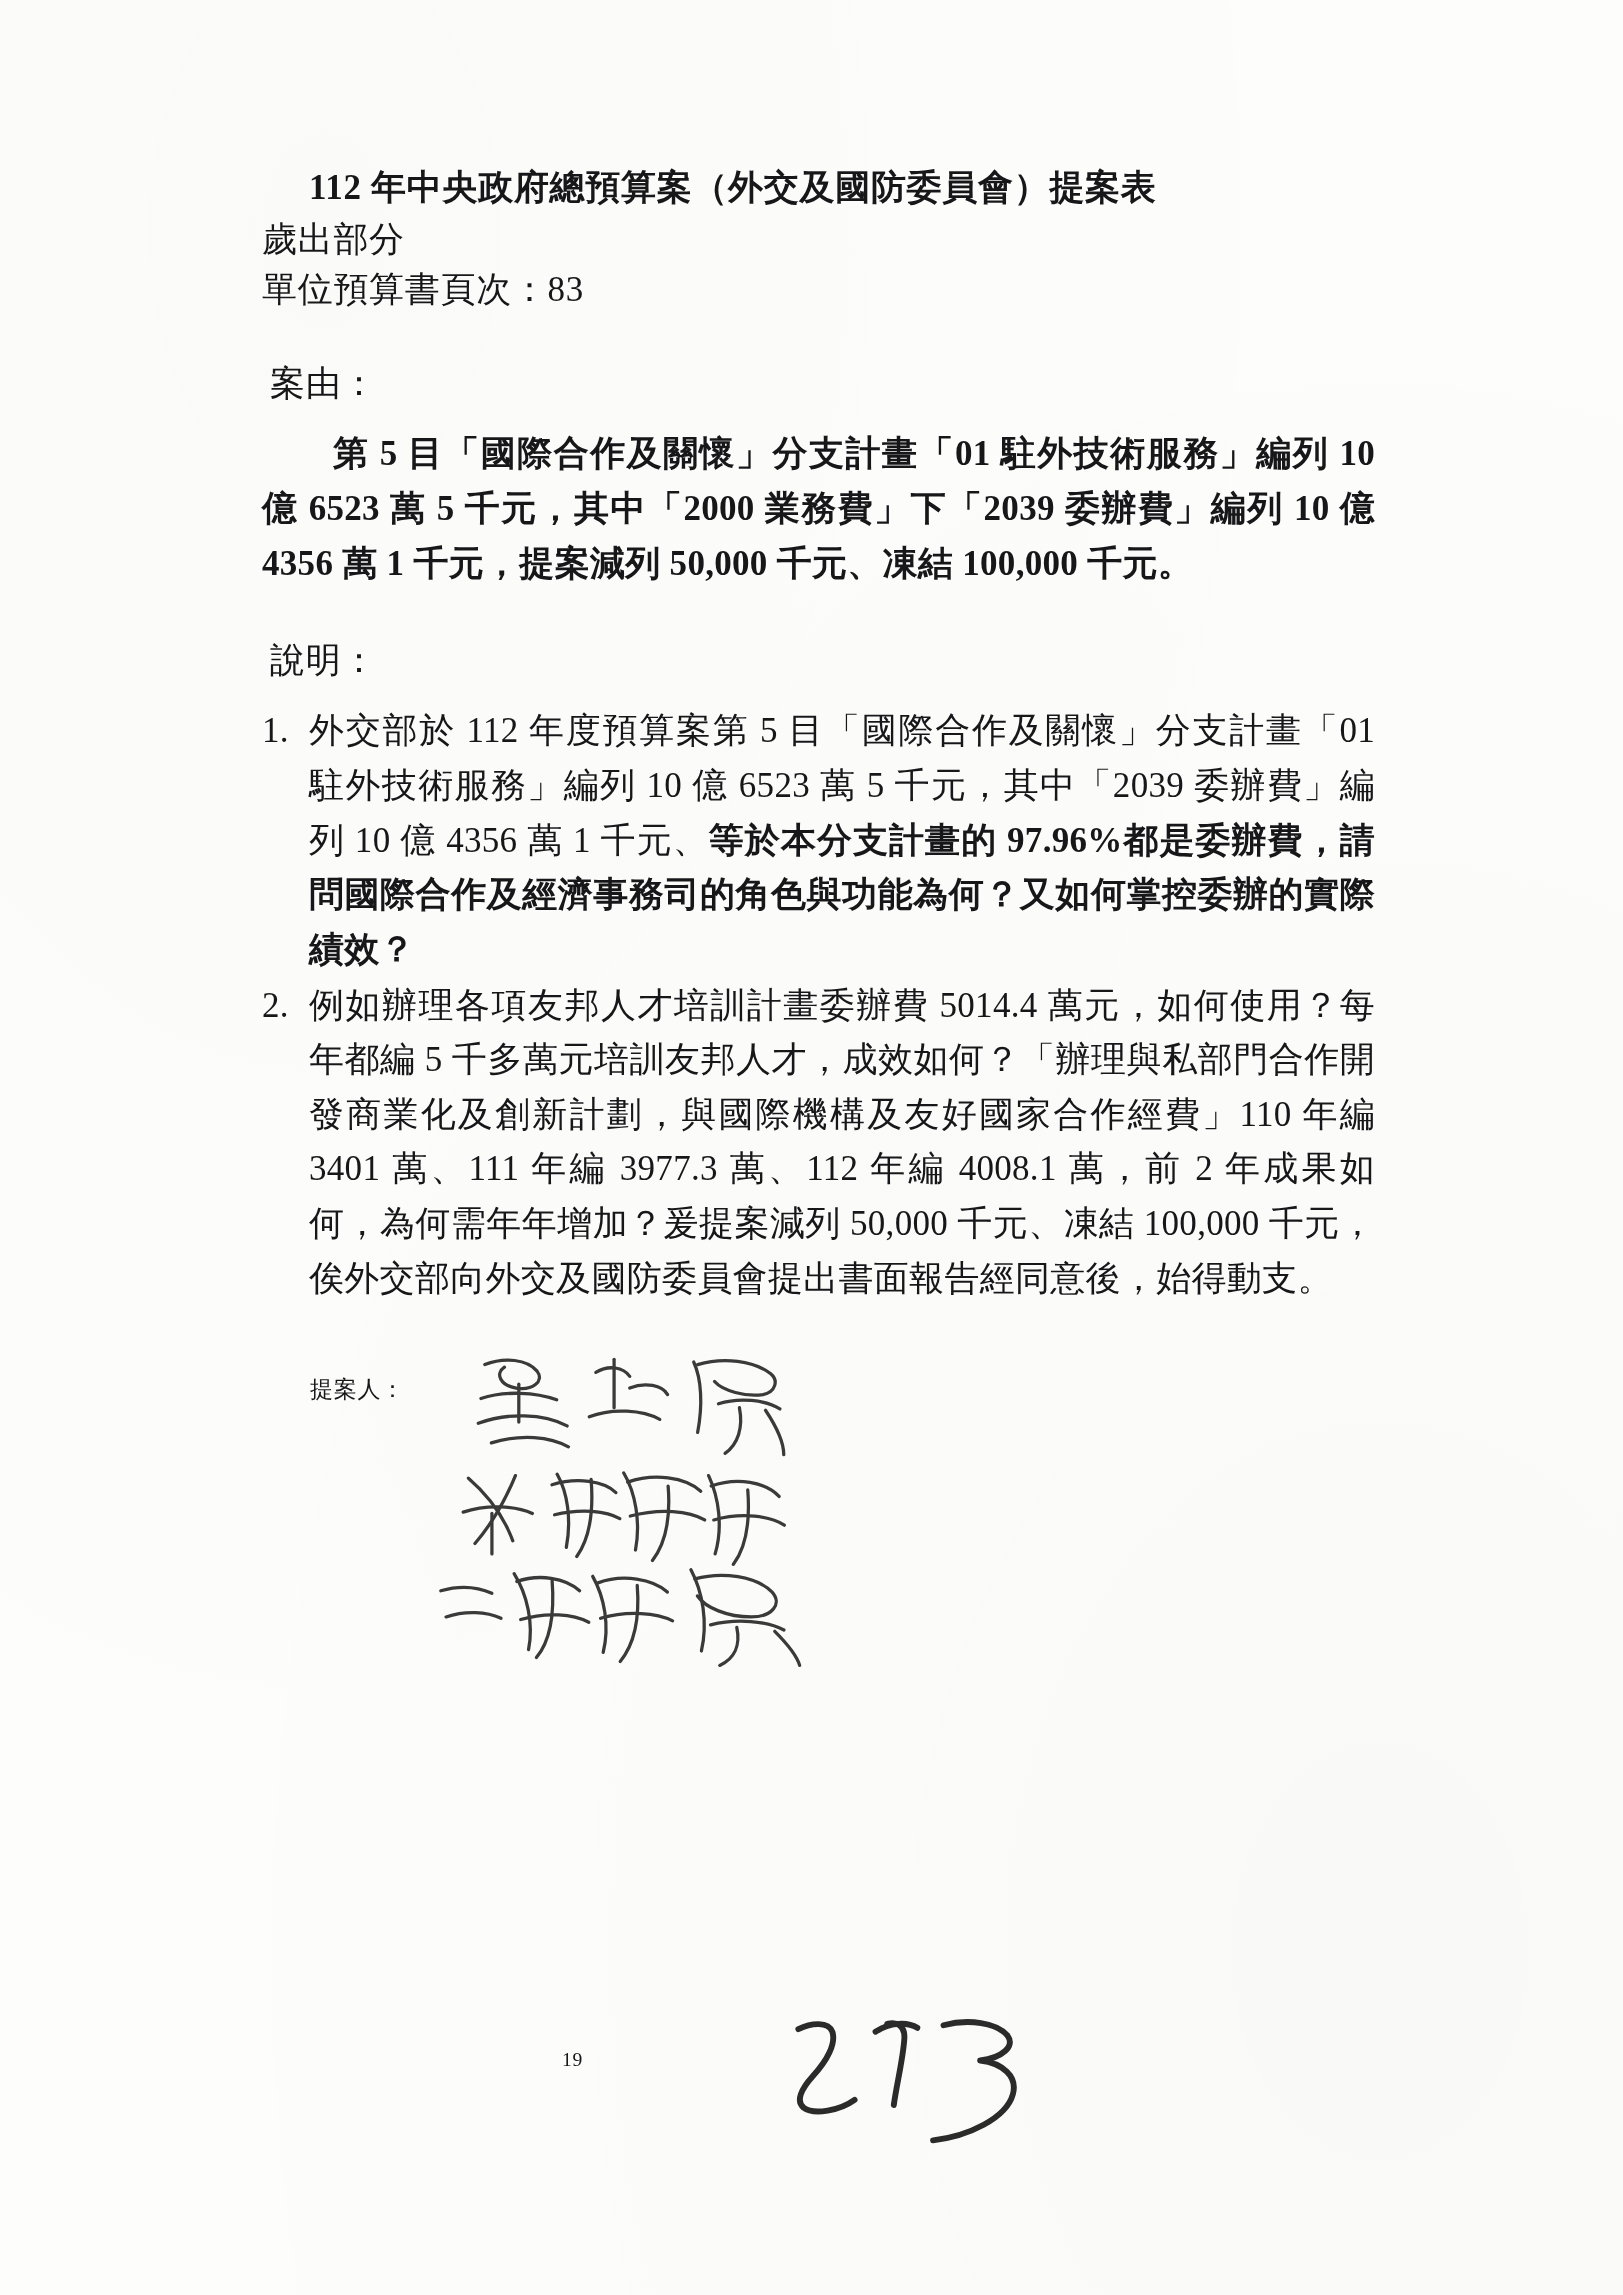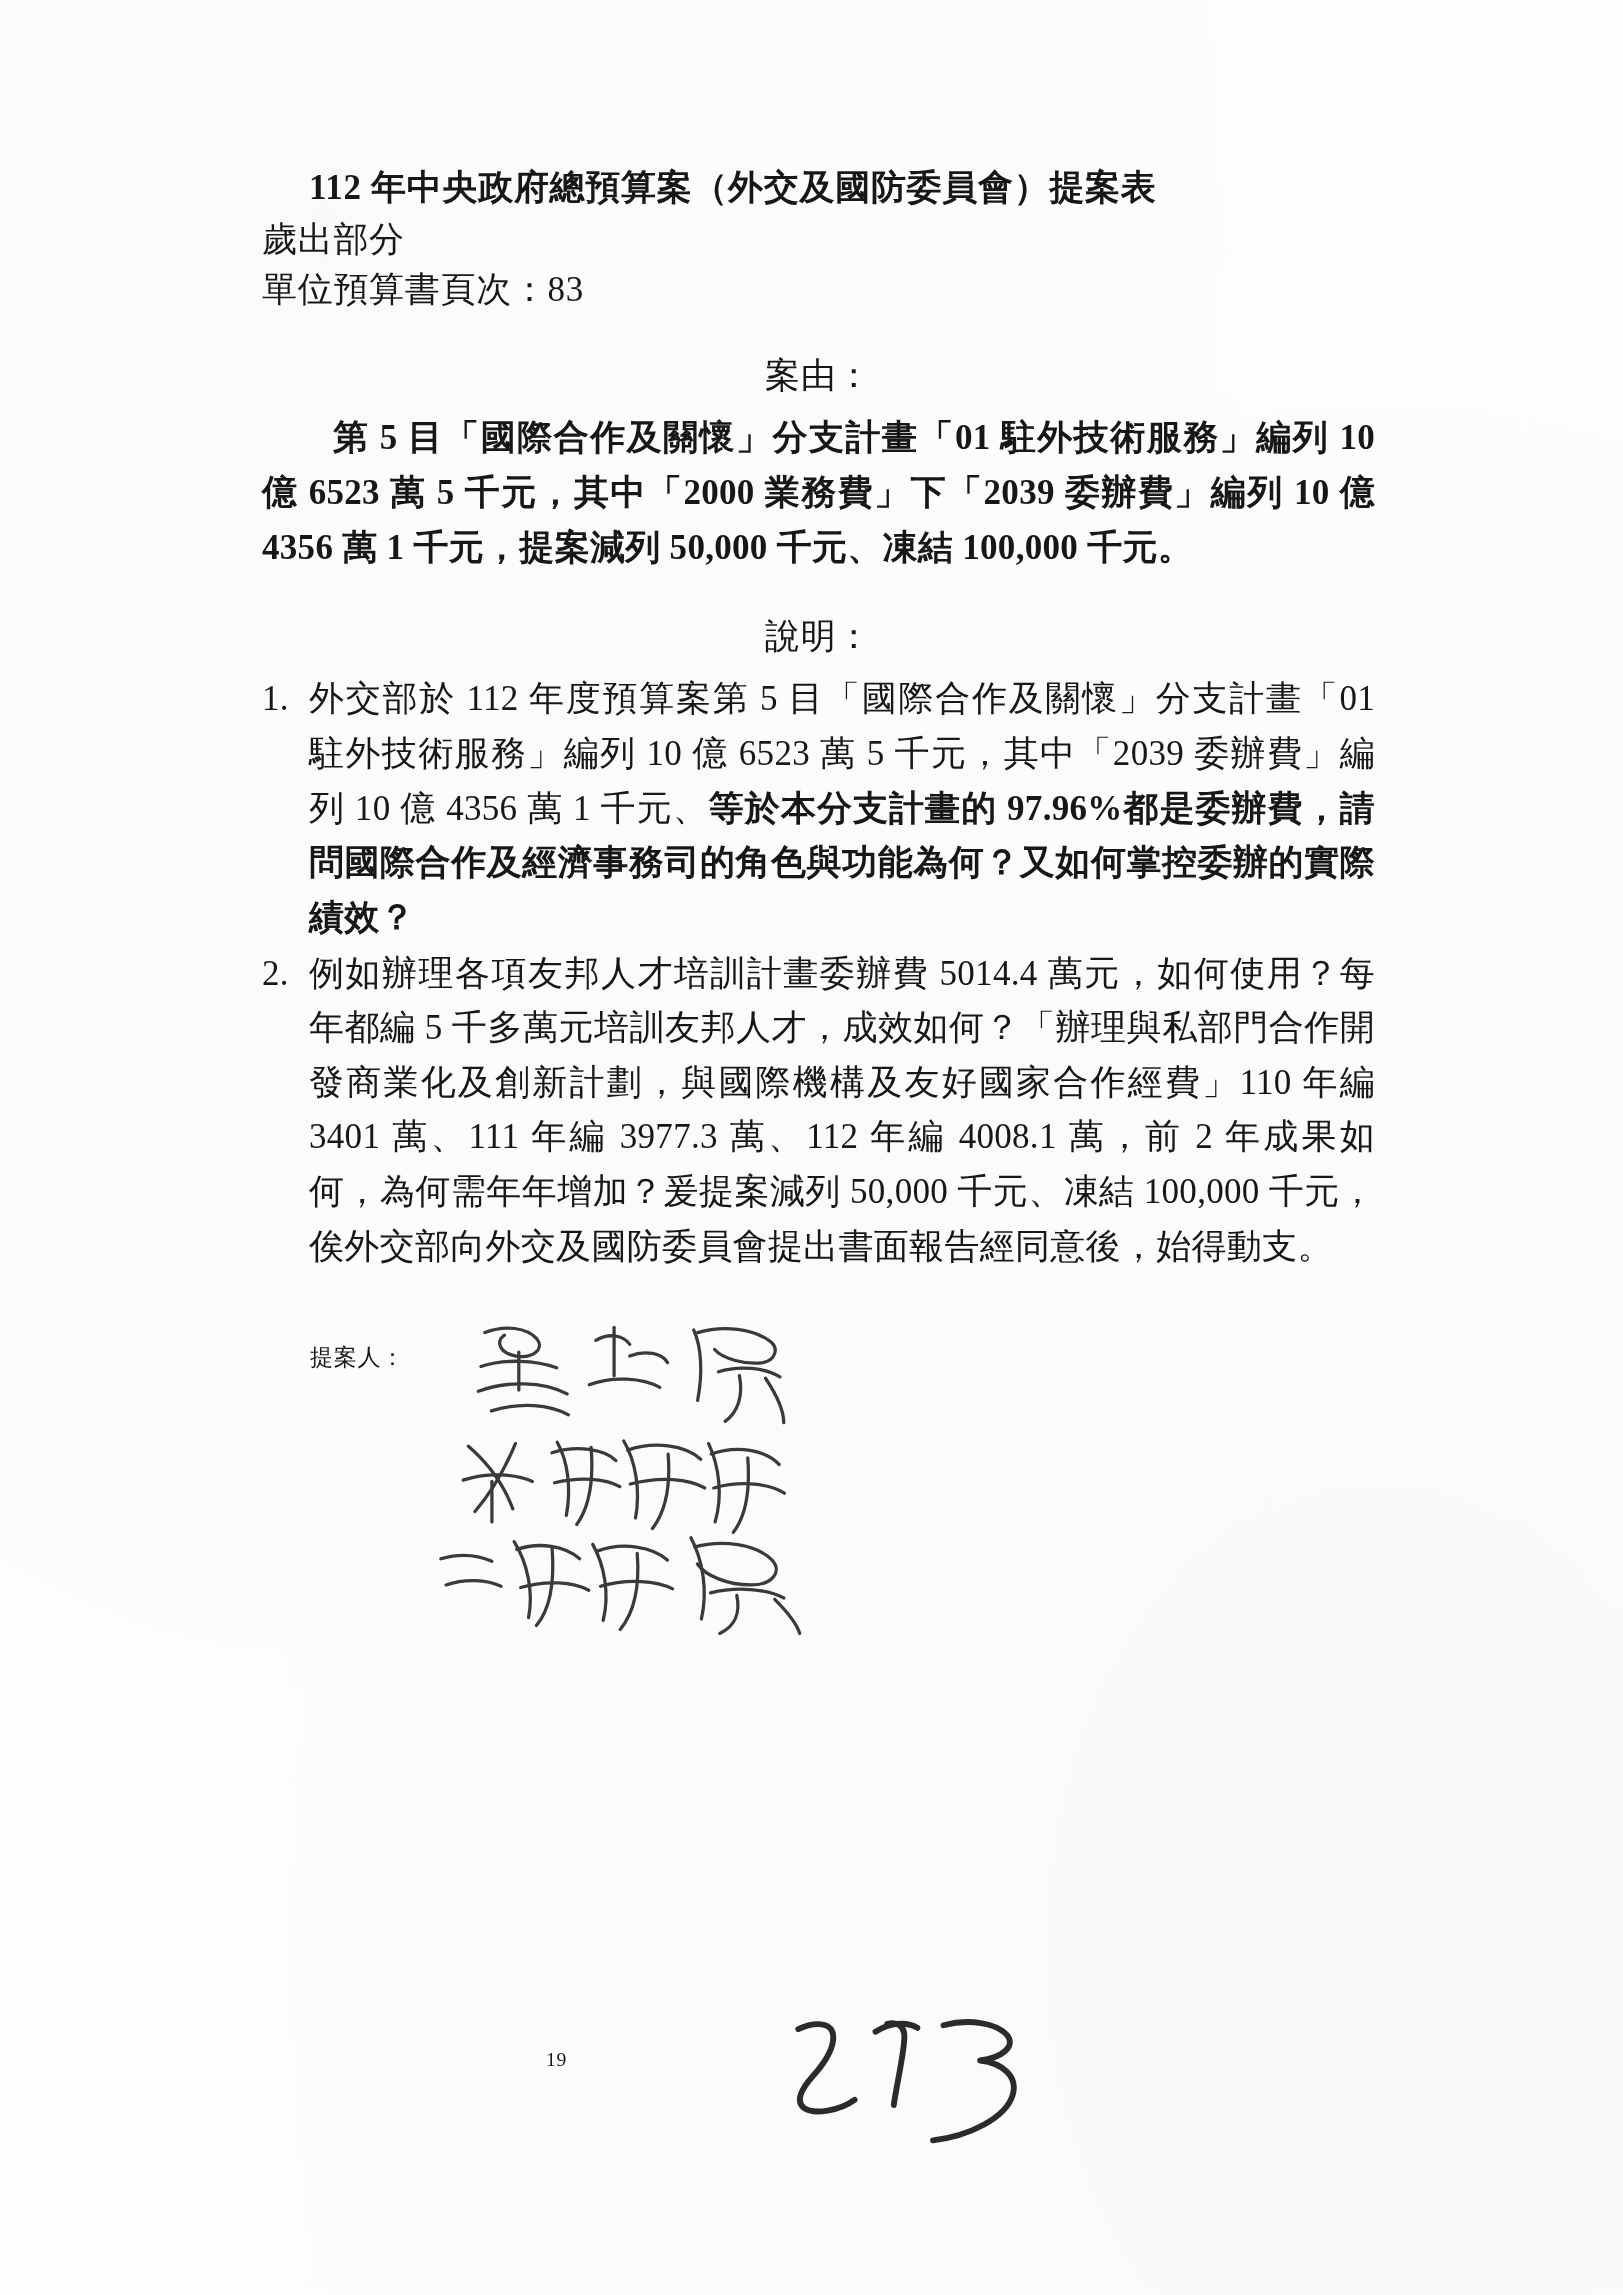--- a/index.html
+++ b/index.html
@@ -52,22 +52,21 @@
     line-height: 1.42;
     letter-spacing: 0.7px;
     margin: 0;
     white-space: nowrap;
   }
 
   .section-label {
     font-size: 35px;
     line-height: 1.42;
     letter-spacing: 0.7px;
-    margin: 0;
-    text-align: center;
+    margin: 8px;
   }
 
   .gap-lg { height: 37px; }
   .gap-sm { height: 10.5px; }
 
   .para {
     font-size: 35px;
     line-height: 1.56;
     letter-spacing: 0.3px;
     text-align: justify;
@@ -119,21 +118,21 @@
   .sig {
     position: absolute;
     pointer-events: none;
   }
   .sig-1 { left: 196px; top: -13px; }
   .sig-2 { left: 190px; top: 98px; }
   .sig-3 { left: 167px; top: 196px; }
 
   .page-number {
     position: absolute;
-    left: 0;
+    left: 16px;
     width: 1113px;
     text-align: center;
     top: 2049px;
     font-size: 19.6px;
     font-family: "Liberation Serif", serif;
     letter-spacing: 0.7px;
   }
 
   .stamp-number {
     position: absolute;

